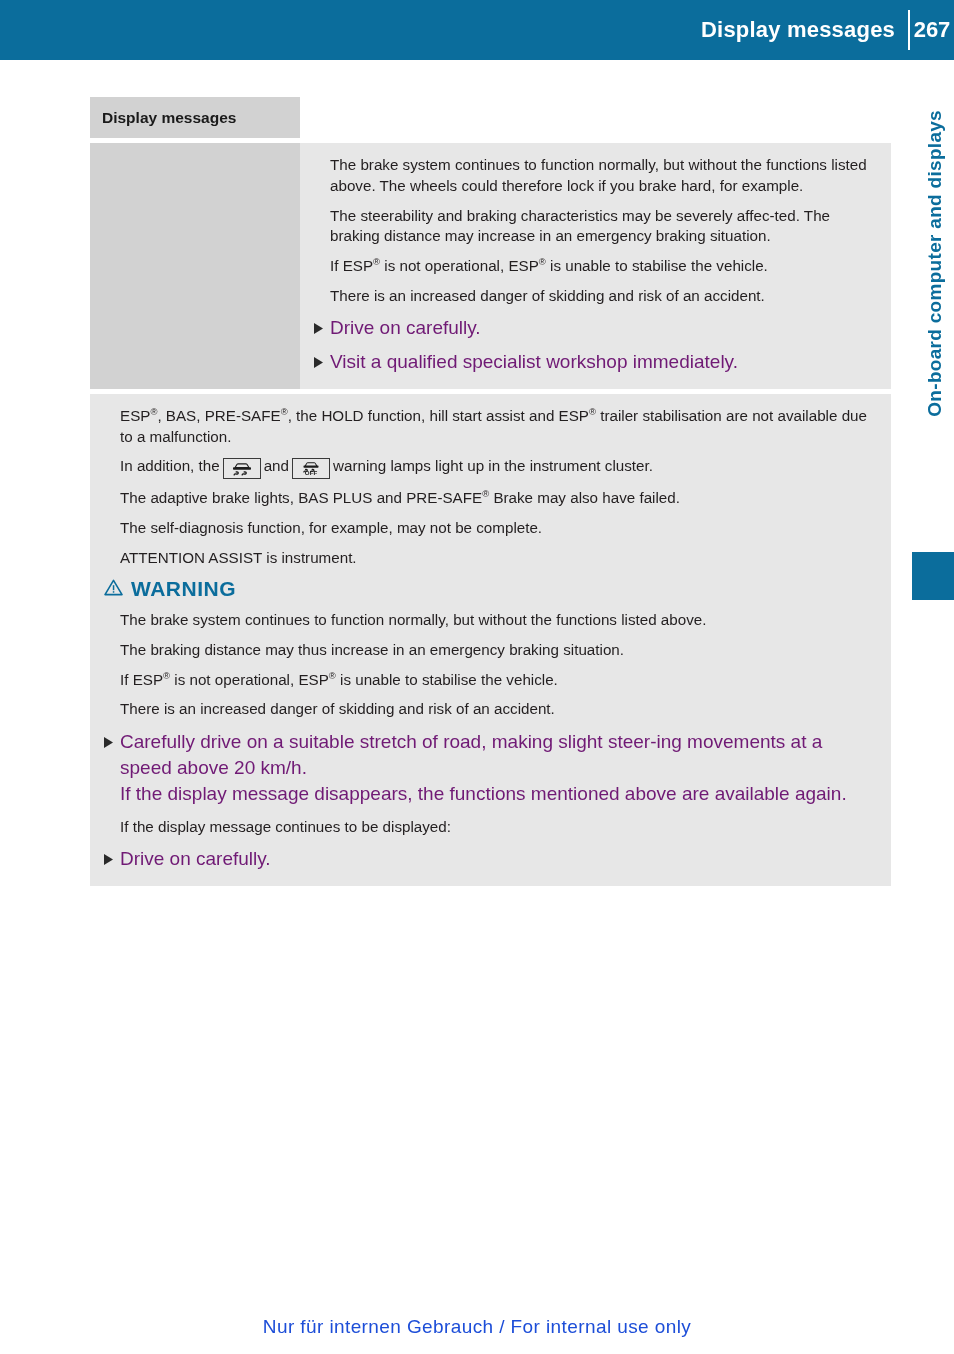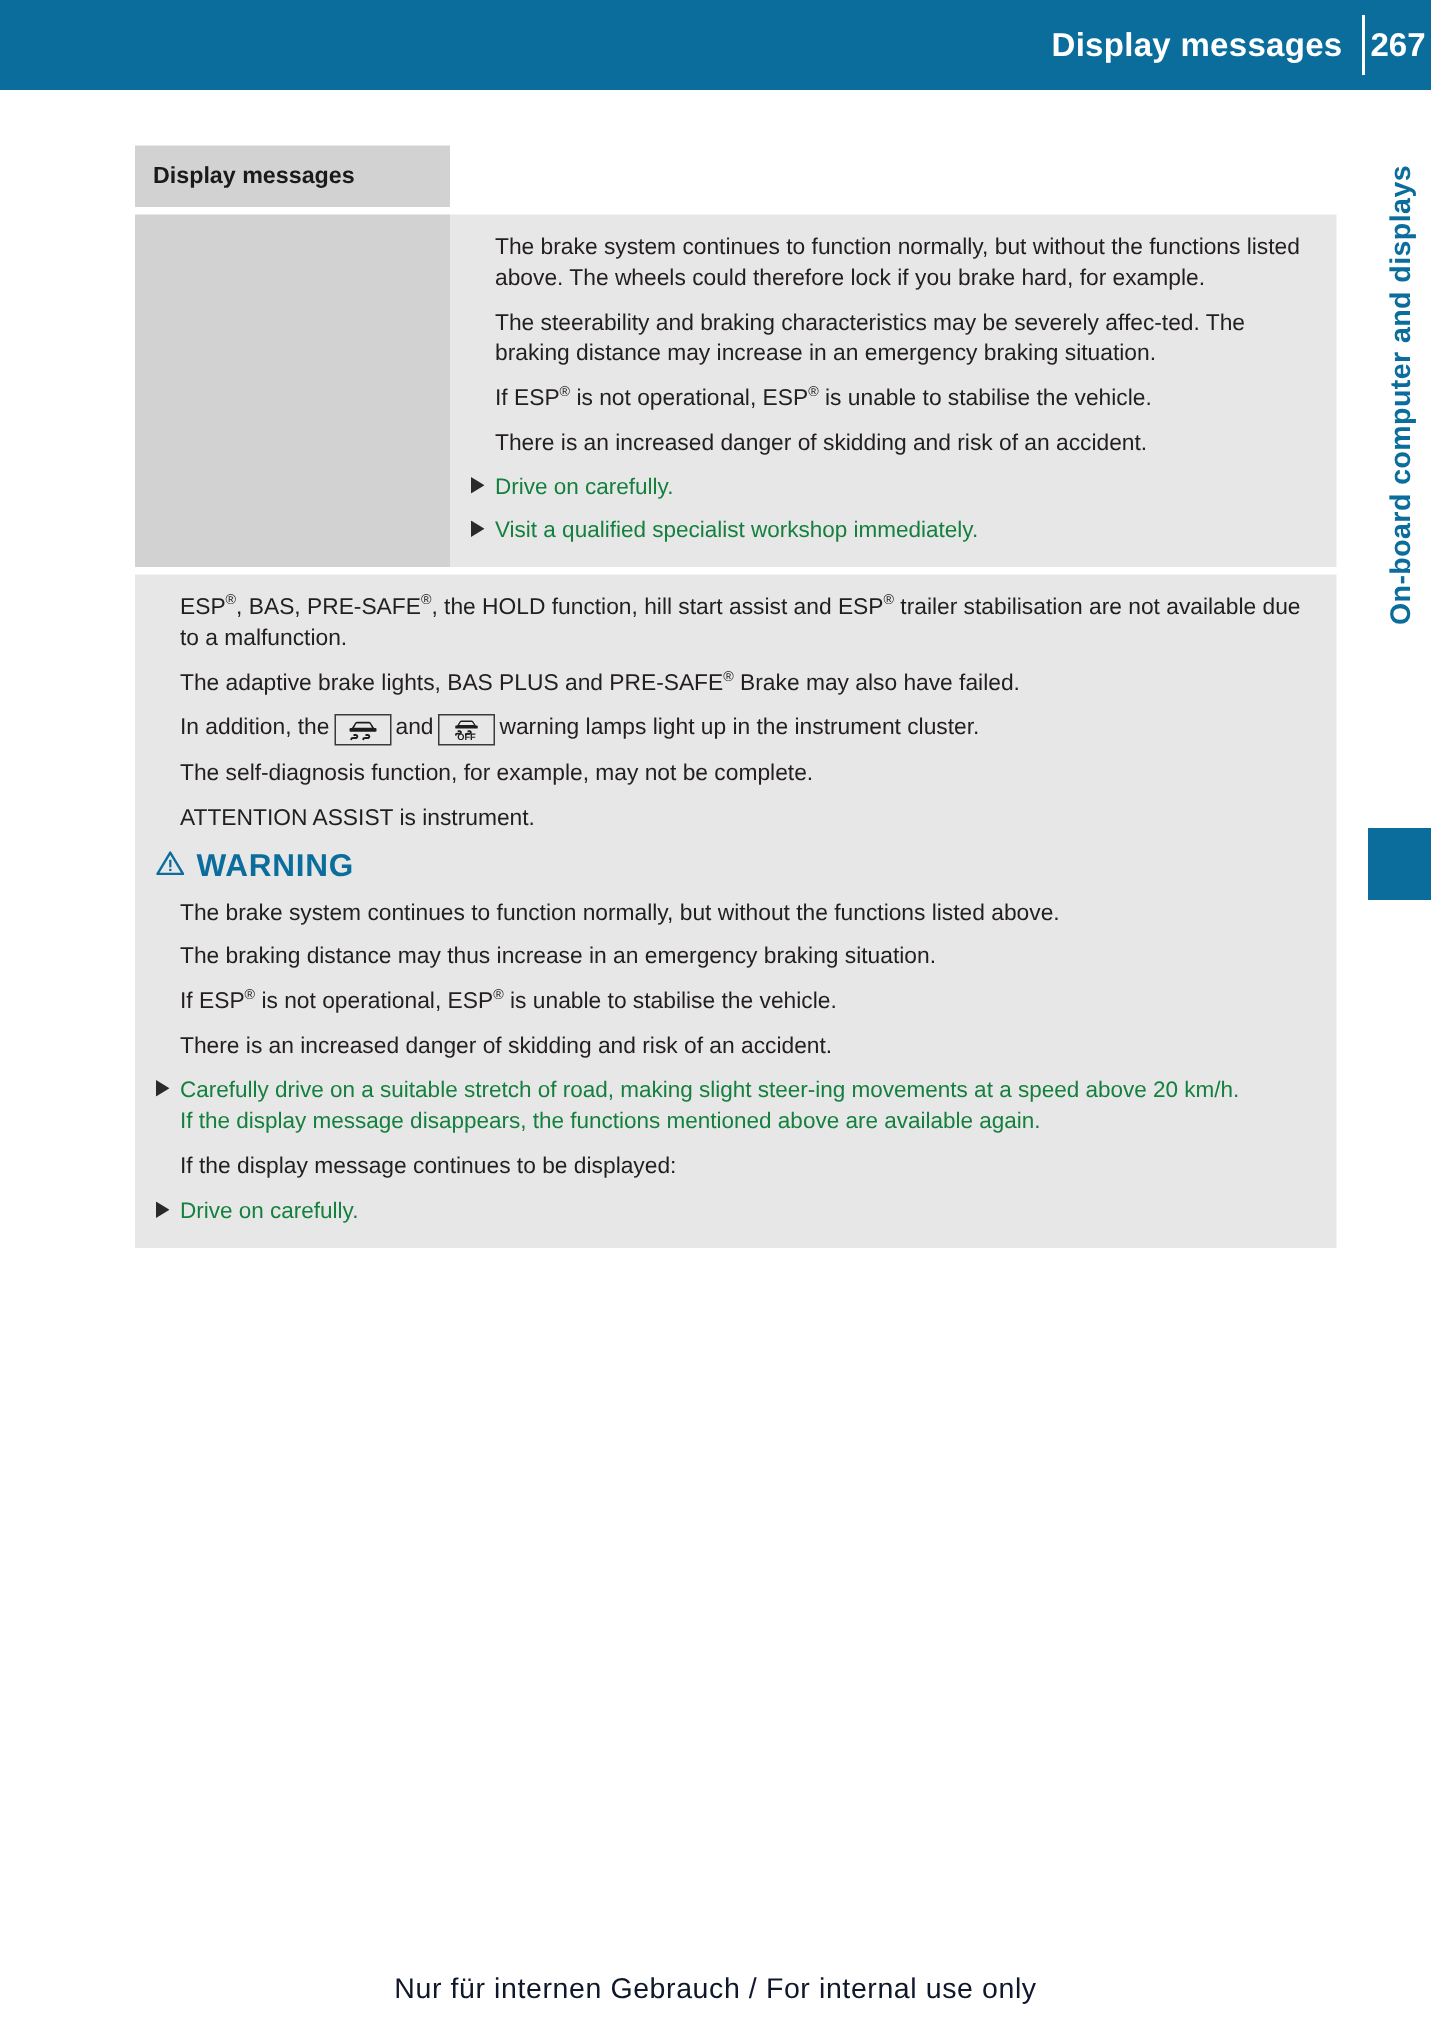--- a/index.html
+++ b/index.html
@@ -127,23 +127,23 @@
     font-size: 15.2px;
     line-height: 1.36;
     color: #231f20;
     margin: 0 0 9px 16px;
     text-align: left;
   }
   .p:last-child { margin-bottom: 0; }
 
   .bullet {
     display: flex;
-    font-size: 15px;
+    font-size: 19px;
     line-height: 1.36;
-    color: #15803d;
+    color: #701a75;
     margin: 0 0 8px 0;
   }
   .bullet:last-child { margin-bottom: 0; }
   .bullet .bmark {
     flex: 0 0 auto;
     margin-right: 7px;
     line-height: 1.36;
   }
   .bullet .btext { flex: 1 1 auto; }
 
@@ -201,21 +201,21 @@
   }
 
   
   .footer-mark {
     position: absolute;
     left: 0;
     top: 1316px;
     width: 954px;
     text-align: center;
     font-size: 19px;
-    color: #0f172a;
+    color: #1d4ed8;
     letter-spacing: 0.4px;
     white-space: nowrap;
   }
 </style>
 </head>
 <body>
 
 <div class="header-band">
   <div class="header-inner">
     <div class="header-title">Display messages</div>
@@ -259,40 +259,40 @@
         <span class="btext">Visit a qualified specialist workshop immediately.</span>
       </div>
 
     </div>
   </div>
 
   <div class="trow">
     <div class="cell-right">
 
       <p class="p"><span>ESP</span><sup class="reg">®</sup><span>, BAS, PRE-SAFE</span><sup class="reg">®</sup><span>, the HOLD function, hill start assist and ESP</span><sup class="reg">®</sup><span> trailer stabilisation are not available due to a malfunction.</span></p>
-
-      <p class="p"><span>The adaptive brake lights, BAS PLUS and PRE-SAFE</span><sup class="reg">®</sup><span> Brake may also have failed.</span></p>
 
       <p class="p"><span>In addition, the</span><span class="inline-ico">
             <svg width="26" height="15" viewBox="0 0 26 15">
               <path d="M5.6 6.3 L7.6 3.1 Q8.1 2.2 9.2 2.2 L16.8 2.2 Q17.9 2.2 18.4 3.1 L20.4 6.3 L21.3 6.3 Q22 6.3 22 7 L22 8.1 Q22 8.8 21.3 8.8 L4.7 8.8 Q4 8.8 4 8.1 L4 7 Q4 6.3 4.7 6.3 Z" fill="#1d1d1d"></path>
               <path d="M8.6 3.4 L17.4 3.4 L19 6.1 L7 6.1 Z" fill="#e7e7e7"></path>
               <path d="M7.2 11 q2 -0.3 2 1 q0 1.3 -2 1 q-2 -0.3 -2 0.9" stroke="#1d1d1d" stroke-width="1.3" fill="none" stroke-linecap="round"></path>
               <path d="M15.2 11 q2 -0.3 2 1 q0 1.3 -2 1 q-2 -0.3 -2 0.9" stroke="#1d1d1d" stroke-width="1.3" fill="none" stroke-linecap="round"></path>
             </svg>
           </span><span>and</span><span class="inline-ico">
             <svg width="26" height="15" viewBox="0 0 26 15">
               <path d="M6.8 4.6 L8.5 2.0 Q8.9 1.3 9.8 1.3 L16.2 1.3 Q17.1 1.3 17.5 2.0 L19.2 4.6 L19.9 4.6 Q20.5 4.6 20.5 5.2 L20.5 6.1 Q20.5 6.7 19.9 6.7 L6.1 6.7 Q5.5 6.7 5.5 6.1 L5.5 5.2 Q5.5 4.6 6.1 4.6 Z" fill="#1d1d1d"></path>
               <path d="M9.3 2.3 L16.7 2.3 L18 4.4 L8 4.4 Z" fill="#e7e7e7"></path>
               <path d="M7.6 8.4 q1.7 -0.25 1.7 0.85 q0 1.1 -1.7 0.85 q-1.7 -0.25 -1.7 0.8" stroke="#1d1d1d" stroke-width="1.2" fill="none" stroke-linecap="round"></path>
               <path d="M14.2 8.4 q1.7 -0.25 1.7 0.85 q0 1.1 -1.7 0.85 q-1.7 -0.25 -1.7 0.8" stroke="#1d1d1d" stroke-width="1.2" fill="none" stroke-linecap="round"></path>
               <text x="13" y="14.2" font-family="Liberation Sans, sans-serif" font-size="6.2" font-weight="bold" fill="#1d1d1d" text-anchor="middle">OFF</text>
             </svg>
           </span><span>warning lamps light up in the instrument cluster.</span></p>
 
+      <p class="p"><span>The adaptive brake lights, BAS PLUS and PRE-SAFE</span><sup class="reg">®</sup><span> Brake may also have failed.</span></p>
+
       <p class="p">The self‐diagnosis function, for example, may not be complete.</p>
       <p class="p">ATTENTION ASSIST is instrument.</p>
 
       <div class="warn-head">
         <span><svg width="19" height="17" viewBox="0 0 19 17">
               <polygon points="9.5,1.4 18,15.6 1,15.6" fill="none" stroke="#0b6d9c" stroke-width="1.6" stroke-linejoin="round"></polygon>
               <rect x="8.8" y="6.2" width="1.5" height="5" fill="#0b6d9c"></rect>
               <rect x="8.8" y="12.2" width="1.5" height="1.5" fill="#0b6d9c"></rect>
             </svg></span>
         <span class="warn-label">WARNING</span>

